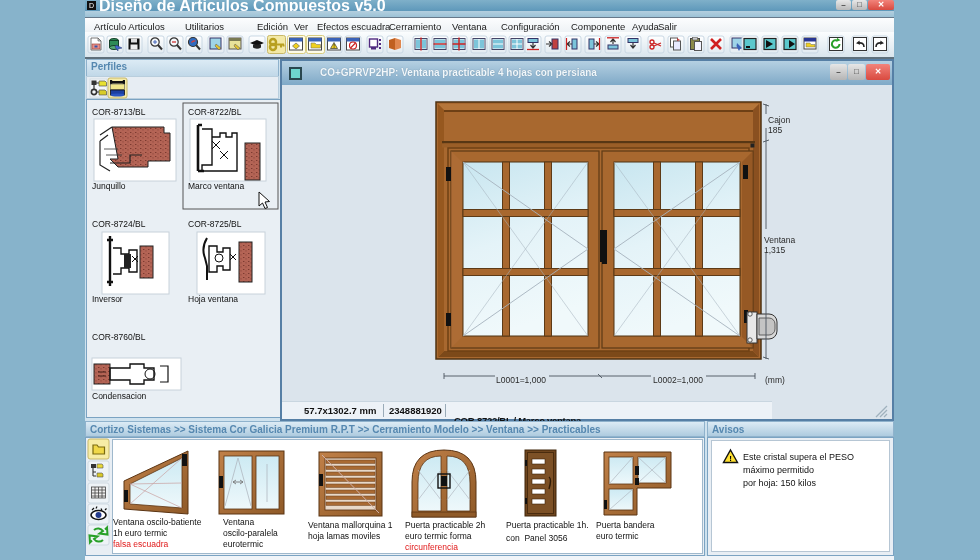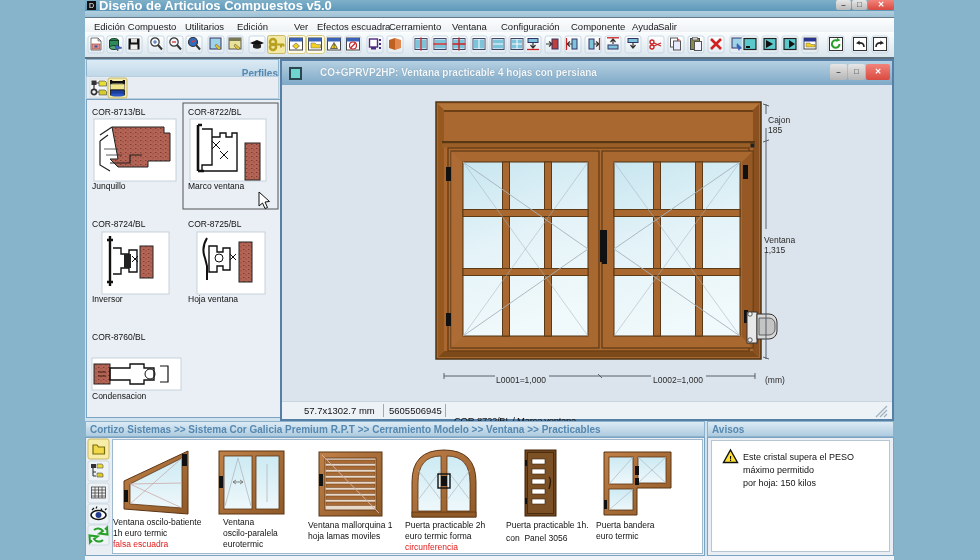--- a/index.html
+++ b/index.html
@@ -2,58 +2,58 @@
 <html><head>
 <meta charset="utf-8">
 <style>
 html,body{margin:0;padding:0;}
 body{width:980px;height:560px;background:#87b3cb;position:relative;overflow:hidden;
   font-family:"Liberation Sans",sans-serif;}
 .abs{position:absolute;}
 
 #titlebar{left:85px;top:0;width:809px;height:11px;
   background:linear-gradient(#7fb0c9,#5e98ba);}
-#titletext{left:99px;top:0px;font-size:13px;font-weight:bold;color:#fff;line-height:11px;}
+#titletext{left:99px;top:0px;font-size:16px;font-weight:bold;color:#fff;line-height:11px;}
 #appicon{left:87px;top:1px;width:9px;height:9px;background:#111;color:#fff;font-size:7px;line-height:9px;text-align:center;}
 .winbtn{top:0px;height:10px;border-radius:2px;}
 #btn-min{left:836px;width:15px;background:linear-gradient(#e8e8e8,#b9b9b9);}
 #btn-max{left:852px;width:15px;background:linear-gradient(#e8e8e8,#b9b9b9);}
 #btn-close{left:868px;width:26px;background:linear-gradient(#f2837a,#d94a40);}
 .glyph{font-size:8px;text-align:center;line-height:10px;color:#333;font-weight:bold;width:100%;}
 
 #menustrip{left:85px;top:11px;width:809px;height:6px;background:linear-gradient(#b4cfdf,#9cc2d6);}
 #menubar{left:85px;top:17px;width:809px;height:15px;border-top:1px solid #67798a;box-sizing:border-box;background:linear-gradient(#fcfdfe,#eef2f5);
   font-size:9.5px;color:#1a1a1a;}
 #menubar span{position:absolute;top:3px;}
 
 #toolbar{left:85px;top:32px;width:809px;height:27px;
   background:linear-gradient(#fbfdfe,#d9e5ed);border-bottom:2px solid #5f707c;box-sizing:border-box;}
 #mdibg{left:85px;top:59px;width:809px;height:501px;background:#cfe2ee;}
 
 .phead{background:linear-gradient(#dcebf5,#aecbdf);border:1px solid #8fb2cc;box-sizing:border-box;
   font-size:10px;font-weight:bold;color:#5688b0;}
 .pbody{background:#e9eff4;border:1px solid #7ba3c2;box-sizing:border-box;}
 
-#perf-head{left:86px;top:59px;width:193px;height:29px;padding:8px 0 0 4px;text-align:right;}
+#perf-head{left:86px;top:59px;width:193px;height:29px;padding:1px 0 0 4px;}
 #perf-tools{left:86px;top:76px;width:193px;height:23px;background:#e7edf3;border:1px solid #b9cedd;box-sizing:border-box;}
 #perf-list{left:86px;top:99px;width:193px;height:317px;background:#e9eff4;border:1px solid #7ba3c2;}
 
 #docwin{left:280px;top:59px;width:614px;height:362px;background:#dbe4ec;
   border:2px solid #567fa5;box-sizing:border-box;}
 #doc-title{left:282px;top:61px;width:610px;height:24px;
   background:linear-gradient(#b5d0e2,#7fa9c7);}
 #doc-title-text{left:38px;top:6px;font-size:10px;font-weight:bold;color:#f2f8fb;text-shadow:0 0 1px rgba(40,70,100,0.5);}
 #doc-icon{left:7px;top:6px;width:9px;height:9px;background:#6ed6cf;border:2px solid #2a474f;}
 .dbtn{top:3px;height:16px;border-radius:2px;}
 #d-min{left:548px;width:17px;background:linear-gradient(#e6e6e6,#b5b5b5);}
 #d-max{left:566px;width:17px;background:linear-gradient(#e6e6e6,#b5b5b5);}
 #d-close{left:584px;width:24px;background:linear-gradient(#f2837a,#d94a40);}
 #doc-canvas{left:282px;top:85px;width:610px;height:316px;background:#dbe4ec;}
-#doc-status{left:282px;top:401px;width:610px;height:18px;background:#edf2f7;
-  font-size:9.5px;color:#111;border-top:1px solid #c9d6e0;box-sizing:border-box;}
+#doc-status{left:282px;top:401px;width:490px;height:18px;background:#edf2f7;
+  font-size:9.5px;color:#111;border-top:1px solid #c9d6e0;box-sizing:border-box;font-weight:bold;}
 
 #bot-head{left:85px;top:421px;width:620px;height:16px;padding:2px 0 5px 4px;}
 #bot-body{left:85px;top:437px;width:620px;height:119px;background:#e8eef4;border:1px solid #7ba3c2;}
 #bot-icons{left:87px;top:439px;width:25px;height:115px;}
 #bot-content{left:112px;top:439px;width:591px;height:115px;background:#fff;border:1px solid #9fb8cc;box-sizing:border-box;}
 
 #av-head{left:707px;top:421px;width:187px;height:16px;padding:2px 0 0 4px;}
 #av-body{left:707px;top:437px;width:187px;height:119px;background:#e8eef4;border:1px solid #7ba3c2;}
 #av-content{left:711px;top:440px;width:179px;height:112px;background:#fff;border:1px solid #b6c6d4;box-sizing:border-box;}
 </style>
@@ -68,23 +68,23 @@
   </div>
 <div class="abs winbtn" id="btn-max">
     <div class="glyph">□</div>
   </div>
 <div class="abs winbtn" id="btn-close">
     <div class="glyph" style="color:#fff">✕</div>
   </div>
 
 <div class="abs" id="menustrip"></div>
 <div class="abs" id="menubar">
-<span style="left:9px">Edición Compuesto</span>
+<span style="left:9px">Artículo Articulos</span>
 <span style="left:100px">Utilitarios</span>
-<span style="left:152px">Edición</span>
+<span style="left:172px">Edición</span>
 <span style="left:209px">Ver</span>
 <span style="left:232px">Efectos escuadra</span>
 <span style="left:304px">Cerramiento</span>
 <span style="left:367px">Ventana</span>
 <span style="left:416px">Configuración</span>
 <span style="left:486px">Componente</span>
 <span style="left:547px">Ayuda</span>
 <span style="left:573px">Salir</span>
 </div>
 
@@ -572,21 +572,21 @@
 <path d="M162 288 v6 M316 289 l4 4 M473 288 v6"></path>
 </g>
 <g font-family="Liberation Sans,sans-serif" font-size="8.5" fill="#2a2a2a">
 <text x="214" y="298">L0001=1,000</text>
 <text x="371" y="298">L0002=1,000</text>
 <text x="483" y="298">(mm)</text>
 </g>
 </svg>
 <div class="abs" id="doc-status">
   <span class="abs" style="left:22px;top:3px">57.7x1302.7 mm</span>
-  <span class="abs" style="left:107px;top:3px">5605506945</span>
+  <span class="abs" style="left:107px;top:3px">2348881920</span>
   <span class="abs" style="left:172px;top:13px;letter-spacing:-0.3px">COR-8722/BL / Marco ventana</span>
   <span class="abs" style="left:101px;top:2px;width:1px;height:13px;background:#9aabb8"></span>
   <span class="abs" style="left:163px;top:2px;width:1px;height:13px;background:#9aabb8"></span>
   <svg class="abs" style="left:592px;top:3px" width="14" height="13">
       <path d="M13 1 L2 12 M13 5 L6 12 M13 9 L10 12" stroke="#9fb1bd" stroke-width="1.3" fill="none"></path>
     </svg>
 </div>
 
 <div class="abs phead" id="bot-head">Cortizo Sistemas &gt;&gt; Sistema Cor Galicia Premium R.P.T &gt;&gt; Cerramiento Modelo &gt;&gt; Ventana &gt;&gt; Practicables</div>
 <div class="abs pbody" id="bot-body"></div>

